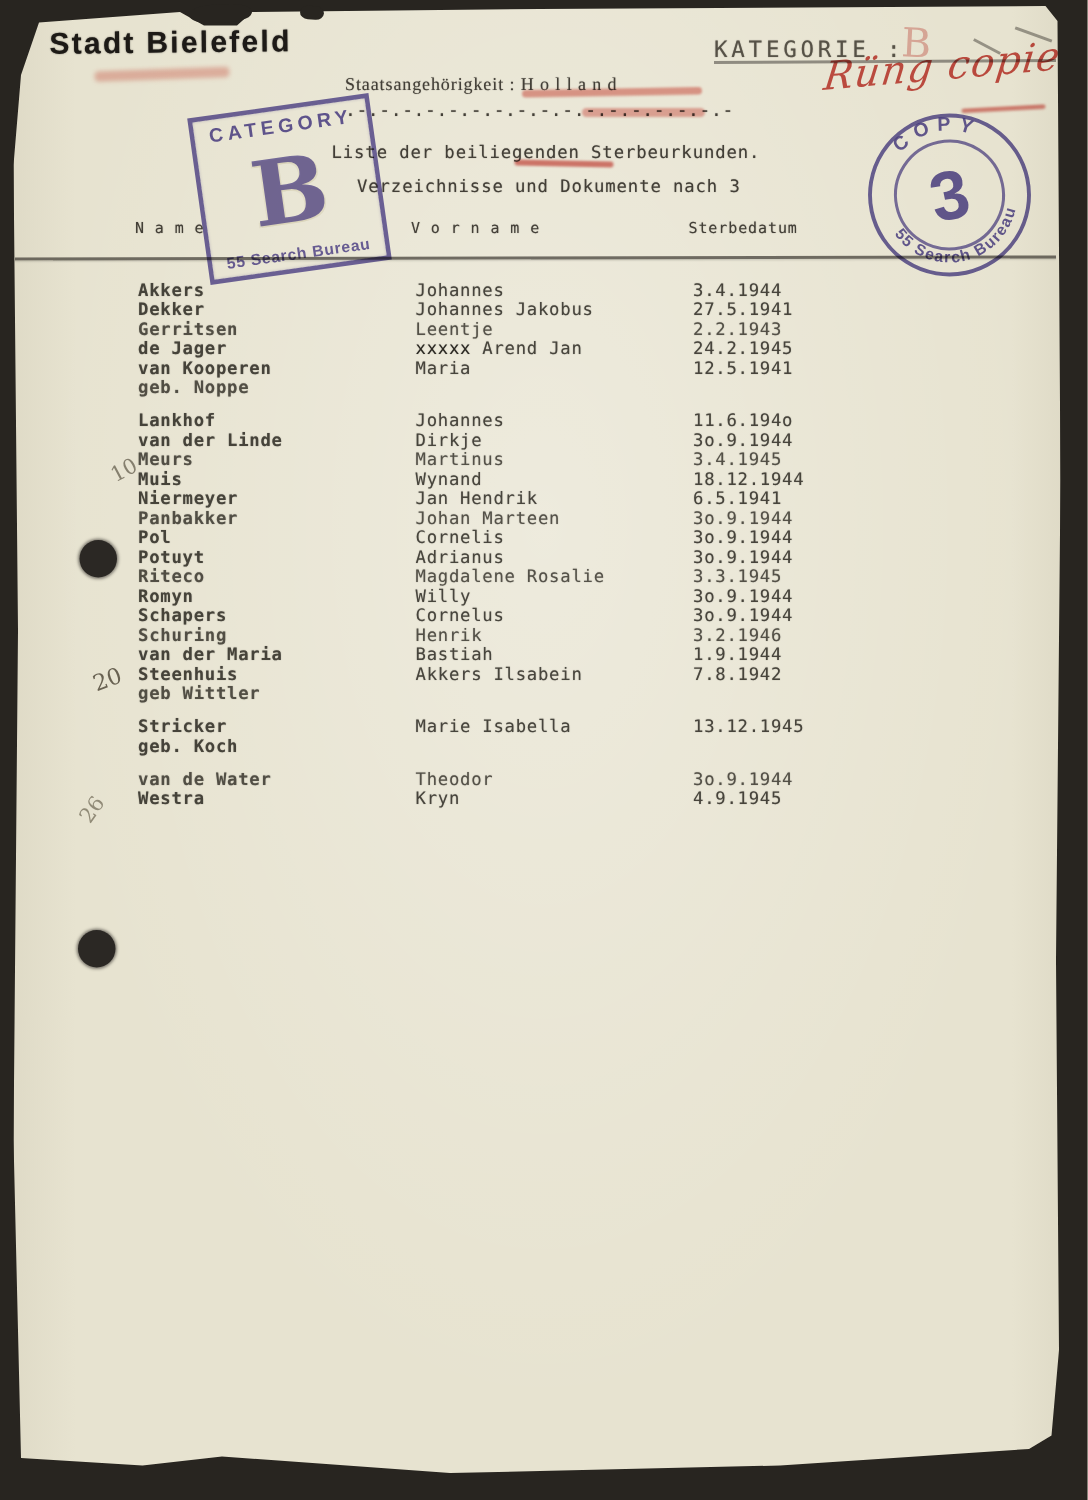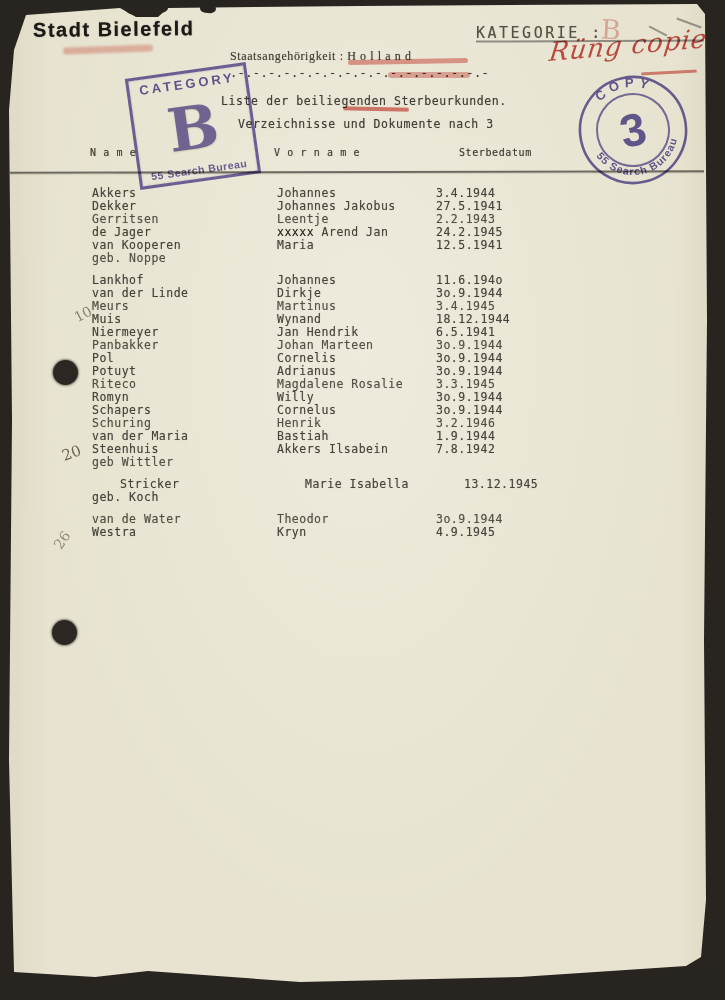--- a/index.html
+++ b/index.html
@@ -47,23 +47,23 @@
   .colhead.name{left:90px;}
   .colhead.vorname{left:274px;}
   .colhead.sterbedatum{left:459px;}
   .header-rule{position:absolute;left:10px;top:171px;width:694px;height:2px;background:rgba(62,58,51,.72);z-index:3;transform:rotate(-.12deg);box-shadow:0 1px 1px rgba(62,58,51,.15);}
 
   
   .rows{position:absolute;left:0;top:186px;width:725px;z-index:4;mix-blend-mode:multiply;}
   .row{position:relative;height:13px;font-family:"DejaVu Sans Mono","Liberation Mono",monospace;
        font-size:11.5px;color:rgba(60,57,52,.84);white-space:pre;letter-spacing:.5px;
        text-shadow:0 0 .7px rgba(60,57,52,.5);}
-  .row .c-name{position:absolute;left:92px;}
+  .row .c-name{position:absolute;left:92px;font-weight:bold;}
   .row .c-vorname{position:absolute;left:277px;}
-  .row .c-date{position:absolute;left:436px;}
+  .row .c-date{position:absolute;left:462px;}
   .row .struck{font-weight:normal;color:rgba(40,38,34,.95);}
   .row:nth-child(3n){color:rgba(66,63,58,.76);}
 
   
   .redmark{position:absolute;background:rgba(216,86,74,.55);border-radius:3px;filter:blur(.7px);z-index:5;mix-blend-mode:multiply;}
   .smudge-bielefeld{left:63px;top:46px;width:90px;height:7px;background:rgba(224,120,108,.45);transform:rotate(-2deg);filter:blur(1.3px);}
   .line-holland-a{left:348px;top:59px;width:120px;height:5px;transform:rotate(-1deg);}
   .line-holland-b{left:388px;top:72px;width:82px;height:6px;background:rgba(214,80,70,.45);}
   .line-sterbe{left:343px;top:107px;width:66px;height:4px;background:rgba(205,58,50,.65);transform:rotate(1.2deg);}
   .note-underline{left:641px;top:71px;width:56px;height:3px;background:rgba(205,58,50,.6);transform:rotate(-3deg);}
@@ -170,21 +170,21 @@
       <div class="row"><span class="c-name">Panbakker</span><span class="c-vorname">Johan Marteen</span><span class="c-date">3o.9.1944</span></div>
       <div class="row"><span class="c-name">Pol</span><span class="c-vorname">Cornelis</span><span class="c-date">3o.9.1944</span></div>
       <div class="row"><span class="c-name">Potuyt</span><span class="c-vorname">Adrianus</span><span class="c-date">3o.9.1944</span></div>
       <div class="row"><span class="c-name">Riteco</span><span class="c-vorname">Magdalene Rosalie</span><span class="c-date">3.3.1945</span></div>
       <div class="row"><span class="c-name">Romyn</span><span class="c-vorname">Willy</span><span class="c-date">3o.9.1944</span></div>
       <div class="row"><span class="c-name">Schapers</span><span class="c-vorname">Cornelus</span><span class="c-date">3o.9.1944</span></div>
       <div class="row"><span class="c-name">Schuring</span><span class="c-vorname">Henrik</span><span class="c-date">3.2.1946</span></div>
       <div class="row"><span class="c-name">van der Maria</span><span class="c-vorname">Bastiah</span><span class="c-date">1.9.1944</span></div>
       <div class="row"><span class="c-name">Steenhuis</span><span class="c-vorname">Akkers Ilsabein</span><span class="c-date">7.8.1942</span></div>
       <div class="row"><span class="c-name">geb Wittler</span><span class="c-vorname"></span><span class="c-date"></span></div>
-      <div class="row" style="margin-top: 9px; margin-left: 28px;"><span class="c-name">Stricker</span><span class="c-vorname">Marie Isabella</span><span class="c-date">13.12.1945</span></div>
+      <div class="row" style="margin-top: 9px;"><span class="c-name">Stricker</span><span class="c-vorname">Marie Isabella</span><span class="c-date">13.12.1945</span></div>
       <div class="row"><span class="c-name">geb. Koch</span><span class="c-vorname"></span><span class="c-date"></span></div>
       <div class="row" style="margin-top: 9px;"><span class="c-name">van de Water</span><span class="c-vorname">Theodor</span><span class="c-date">3o.9.1944</span></div>
       <div class="row"><span class="c-name">Westra</span><span class="c-vorname">Kryn</span><span class="c-date">4.9.1945</span></div>
     </div>
 
   <div class="pencil pnote-0">10</div>
   <div class="pencil pnote-1">20</div>
   <div class="pencil pnote-2">26</div>
 </div>
 

